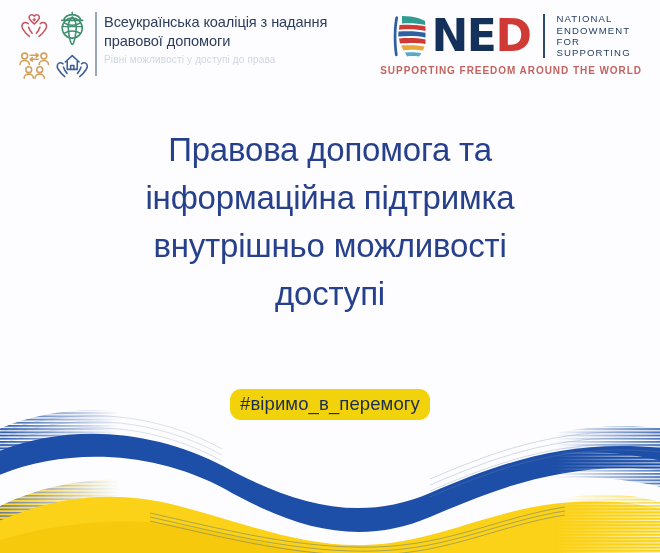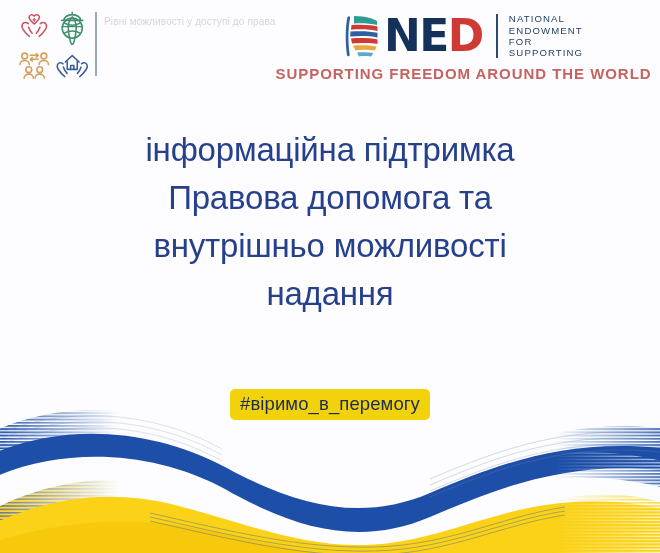--- a/index.html
+++ b/index.html
@@ -101,21 +101,21 @@
     font-family:Liberation Sans, sans-serif;
     font-size:9.6px;
     line-height:11.4px;
     letter-spacing:1.1px;
     color:#1e3a5f;
     font-weight:400;
     text-align:left;
   }
   .ned-tag{
     margin-top:5px;
-    font-size:15px;
+    font-size:10px;
     letter-spacing:0.95px;
     color:#c4635f;
     font-weight:bold;
     white-space:nowrap;
   }
 
   
   .title-block{
     position:absolute;
     top:126px;left:0;width:660px;
@@ -140,21 +140,21 @@
   }
   .hashtag{
     display:inline-block;
     background:#f2d20b;
     color:#1b2c52;
     font-size:18.5px;
     line-height:20px;
     font-weight:400;
     padding:5px 10px 6px 10px;
     letter-spacing:0.1px;
-    border-radius:5px;
+    border-radius:11px;
   }
 
   
   .waves{
     position:absolute;
     left:0;bottom:0;
     width:660px;height:160px;
     z-index:2;
   }
   .waves svg{display:block;width:100%;height:100%;}
@@ -215,20 +215,21 @@
             <path d="M30.1 19.5c2-1.7 4.8-1.4 5.9 0.7 0.9 1.7 0.4 3.7-0.6 5.3-1.6 2.6-4.4 5.8-7.2 8"></path>
             <path d="M10.4 23.2c0.8 2.4 2.2 4.8 3.9 6.8M29.6 23.2c-0.8 2.4-2.2 4.8-3.9 6.8"></path>
           </svg>
         </span>
 
       </div>
 
       <div class="coal-divider"></div>
 
       <div class="coal-text">
+        <div class="coal-title">Всеукраїнська коаліція з надання правової допомоги</div>
         <div class="coal-tag">Рівні можливості у доступі до права</div>
       </div>
     </div>
 
     <div class="ned">
       <div class="ned-row">
 
         <span>
           <svg class="ned-mark" viewBox="0 0 36 48">
             <g>
@@ -254,24 +255,24 @@
           <div>SUPPORTING</div>
         </span>
       </div>
 
       <div class="ned-tag">SUPPORTING FREEDOM AROUND THE WORLD</div>
     </div>
 
   </div>
 
   <div class="title-block">
+    <div class="title-line">Правова допомога та</div>
     <div class="title-line">інформаційна підтримка</div>
-    <div class="title-line">Правова допомога та</div>
     <div class="title-line">внутрішньо можливості</div>
-    <div class="title-line">надання</div>
+    <div class="title-line">доступі</div>
   </div>
 
   <div class="hashtag-wrap">
     <span class="hashtag">#віримо_в_перемогу</span>
   </div>
 
   <div class="waves">
     <svg viewBox="0 0 660 160" preserveAspectRatio="none">
       <defs>
 

